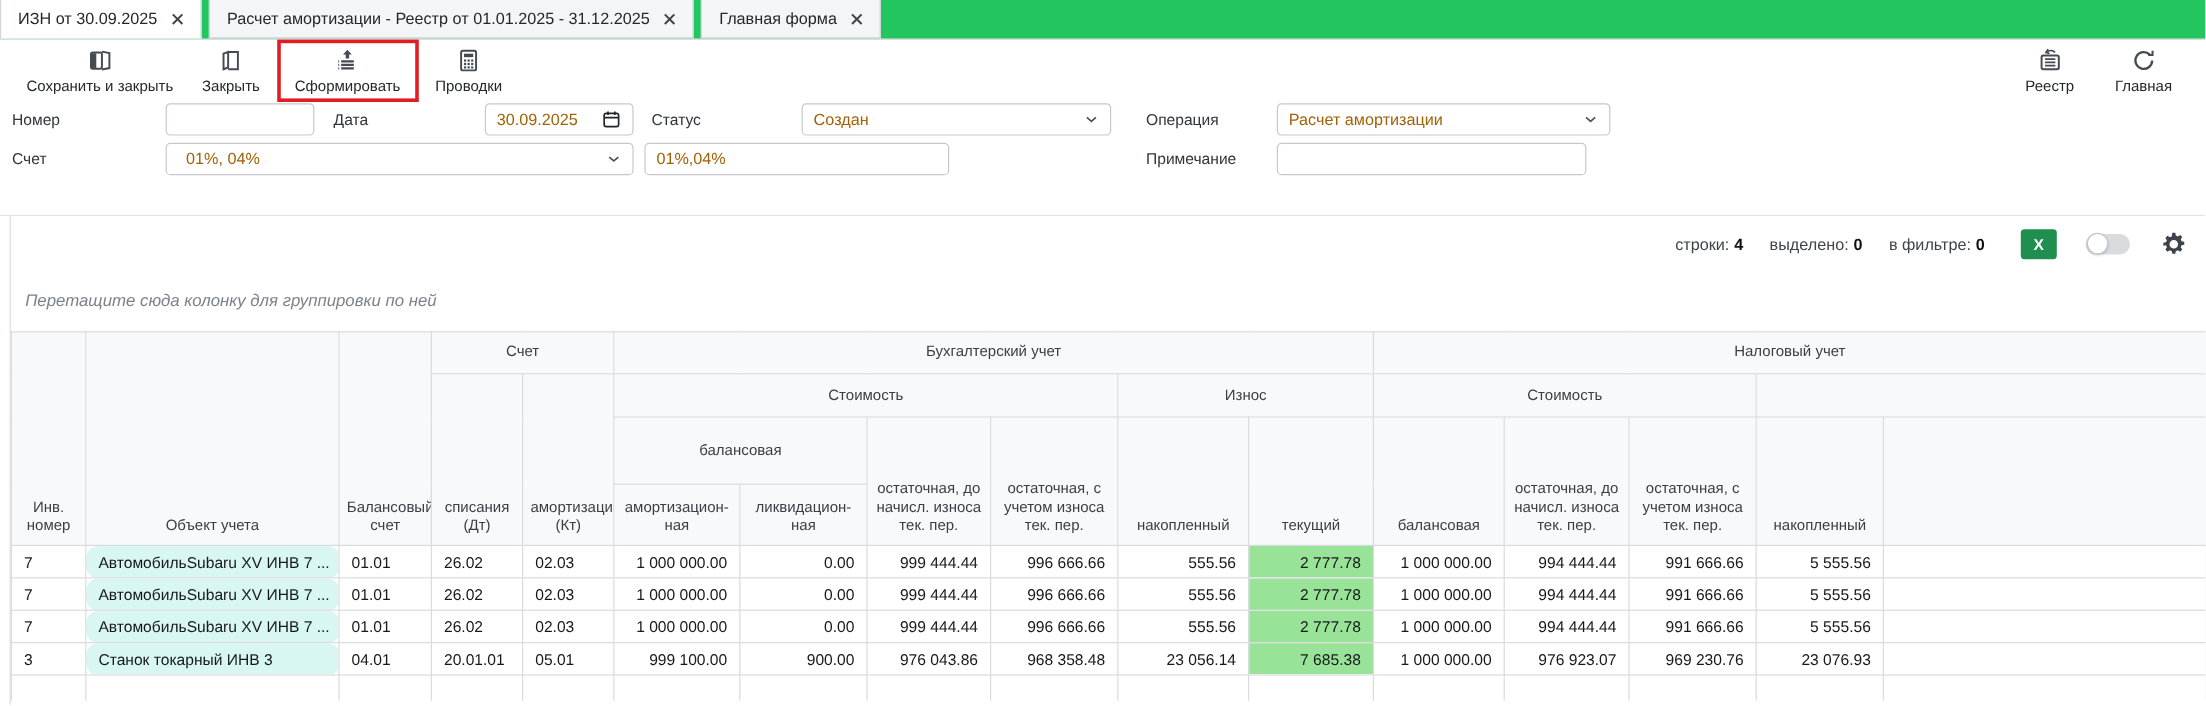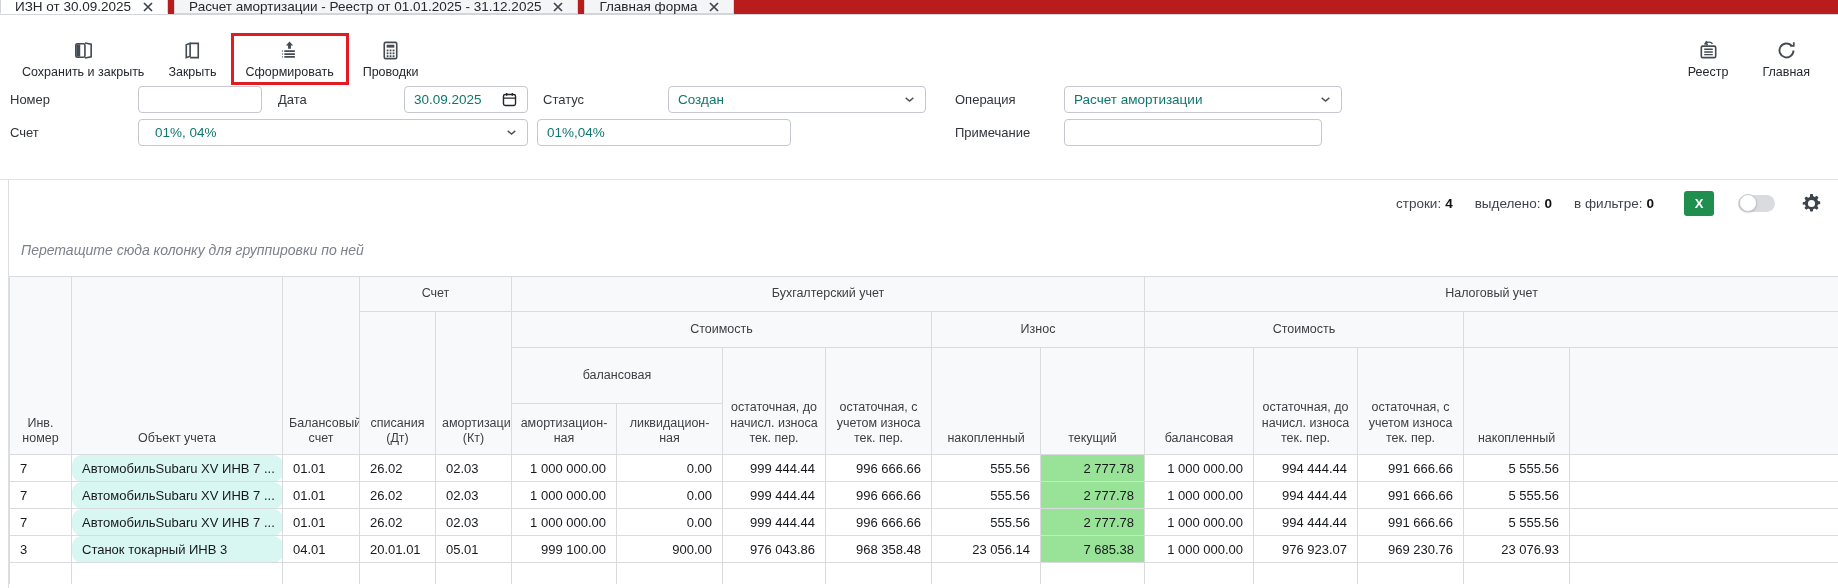--- a/index.html
+++ b/index.html
@@ -4,36 +4,36 @@
 <style>
   :root{
     --hl:#e11d23; --xls:#1f8e4f; --green:#98e398; --cyan:#d8f6f2;
     --bord:#d9dbde; --hbg:#f8f9fa; --ink:#2c3137; --gray:#9aa0a8;
   }
   *{box-sizing:border-box; margin:0; padding:0;}
   body{background:#fff; font-family:"Liberation Sans","DejaVu Sans",sans-serif;}
   #app{position:relative; width:1838px; height:588px; overflow:hidden; background:#fff; color:var(--ink);}
 
   
-  .tabbar{position:absolute; top:0; left:0; right:0; height:15px; background:#b91c1c; border-bottom:1px solid #d2d5da; display:flex; align-items:stretch;}
+  .tabbar{position:absolute; top:0; left:0; right:0; height:33px; background:#22c55e; border-bottom:1px solid #d2d5da; display:flex; align-items:stretch;}
   .tab{display:flex; align-items:center; padding:0 14px; background:#f4f5f7; border:1px solid #d2d5da; border-top:none; margin-right:6px; font-size:13.5px; color:#24282d; cursor:default; white-space:nowrap;}
   .tab.active{background:#fff; border-bottom-color:#fff; position:relative; z-index:2;}
   .tab-x{margin-left:12px; flex:0 0 auto;}
 
   
   .toolbar{position:absolute; top:33px; left:0; right:0; height:52px; background:#fff; display:flex; align-items:stretch; padding:0 10px;}
   .tb-group{display:flex; align-items:stretch;}
   .tb-btn{display:flex; flex-direction:column; align-items:center; justify-content:center; gap:3px; padding:3px 12px; font-size:12.5px; color:#24282d; cursor:pointer; white-space:nowrap;}
   .tb-btn svg{color:#454b53;}
   .hl-box{border:3px solid var(--hl); display:flex; align-items:stretch; margin:0 2px;}
   .tb-spacer{flex:1;}
 
   
   .f-label{position:absolute; font-size:13px; color:#30353b; white-space:nowrap;}
-  .f-box{position:absolute; height:27px; border:1px solid #c5c8cf; border-radius:4px; background:#fff; font-size:13.5px; color:#0f766e; display:flex; align-items:center; padding:0 9px; overflow:hidden;}
+  .f-box{position:absolute; height:27px; border:1px solid #c5c8cf; border-radius:4px; background:#fff; font-size:13.5px; color:#a16207; display:flex; align-items:center; padding:0 9px; overflow:hidden;}
   .f-box input{border:none; outline:none; width:100%; font:inherit; color:inherit; background:transparent;}
   .f-box .val{flex:1; white-space:nowrap; overflow:hidden;}
   .f-box .tail{flex:0 0 auto; margin-left:6px; display:flex; align-items:center;}
 
   
   .hdiv{position:absolute; top:179px; left:0; right:0; height:1px; background:#e3e4e8;}
   .gridpanel{position:absolute; top:180px; bottom:0; left:8px; right:0; border-left:1px solid #dcdee2; background:#fff;}
 
   
   .gstats{position:absolute; top:10px; right:16px; display:flex; align-items:center; gap:22px; height:26px;}

